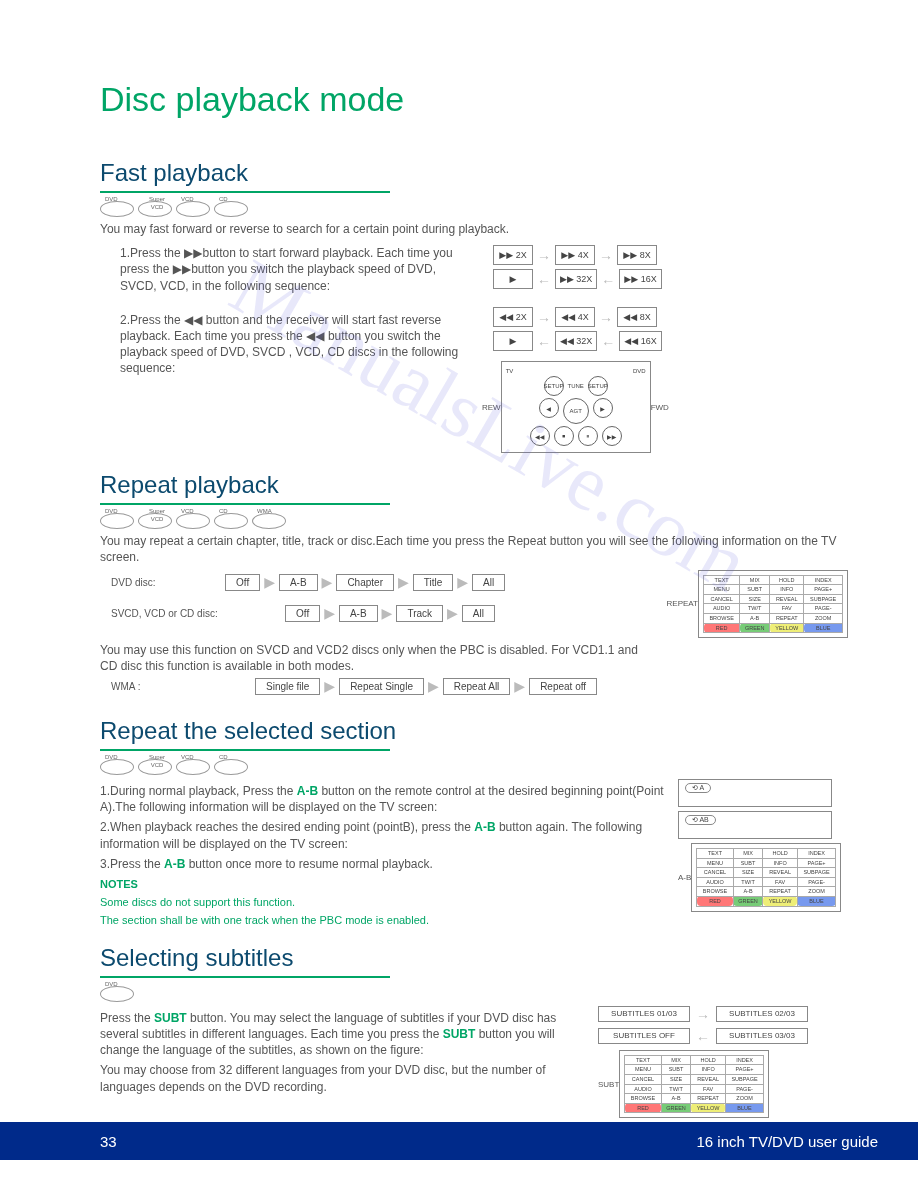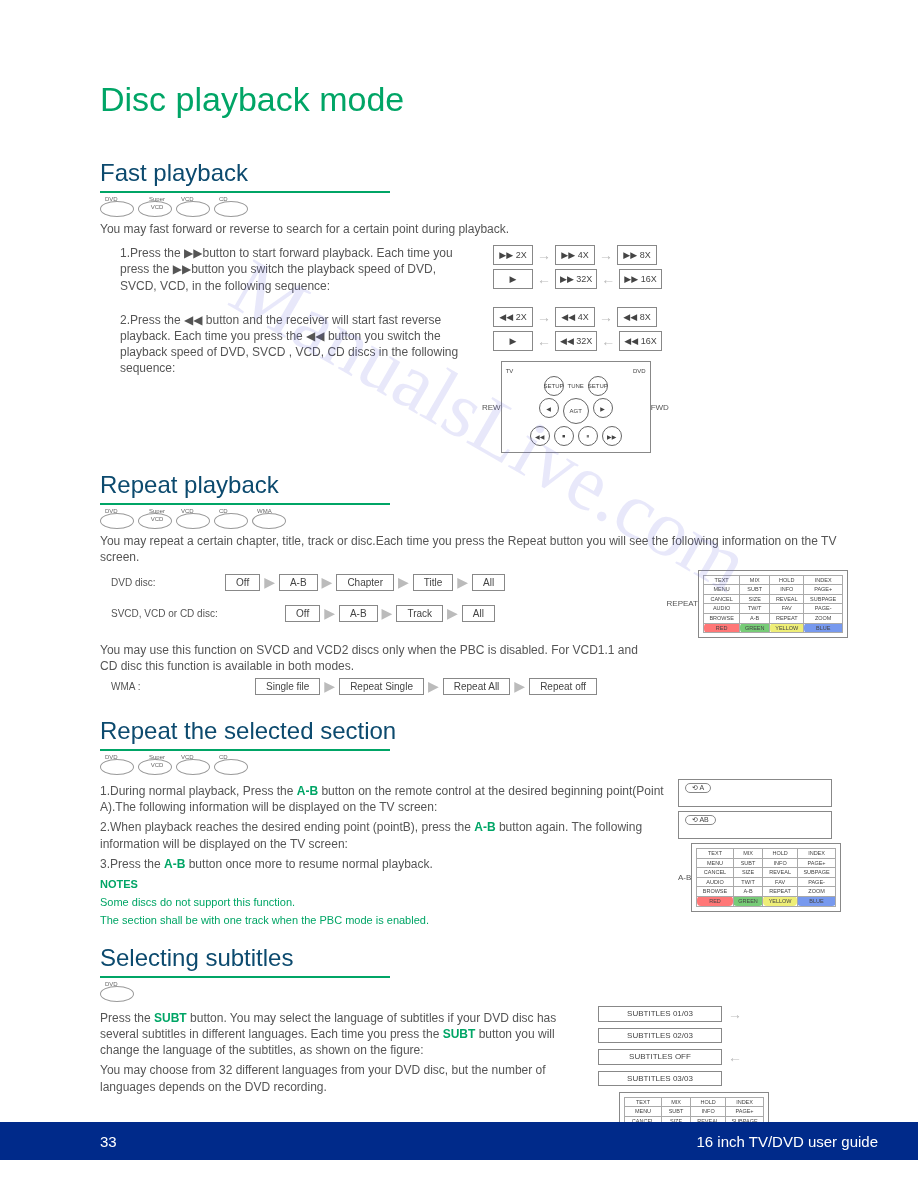--- a/index.html
+++ b/index.html
@@ -171,21 +171,21 @@
   }
   .subtitle-grid {
     display: flex;
     flex-wrap: wrap;
     gap: 6px;
     width: 230px;
   }
   .sub-box {
     border: 1px solid #888;
     font-size: 8px;
-    padding: 2px 16px;
+    padding: 2px 0;
     background: #fff;
     width: 90px;
     text-align: center;
   }
   .side-label {
     font-size: 8px;
     color: #555;
     writing-mode: horizontal-tb;
   }
   .row-align { display: flex; align-items: center; gap: 0; }

